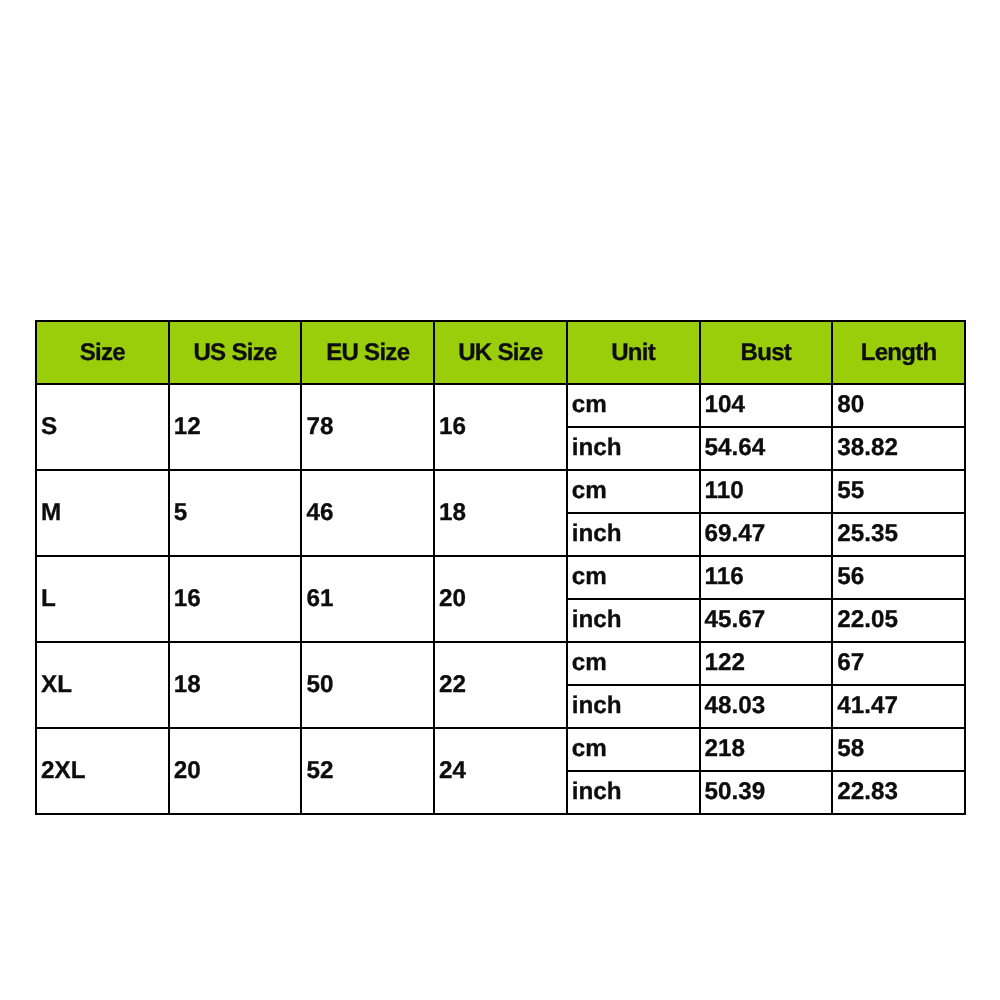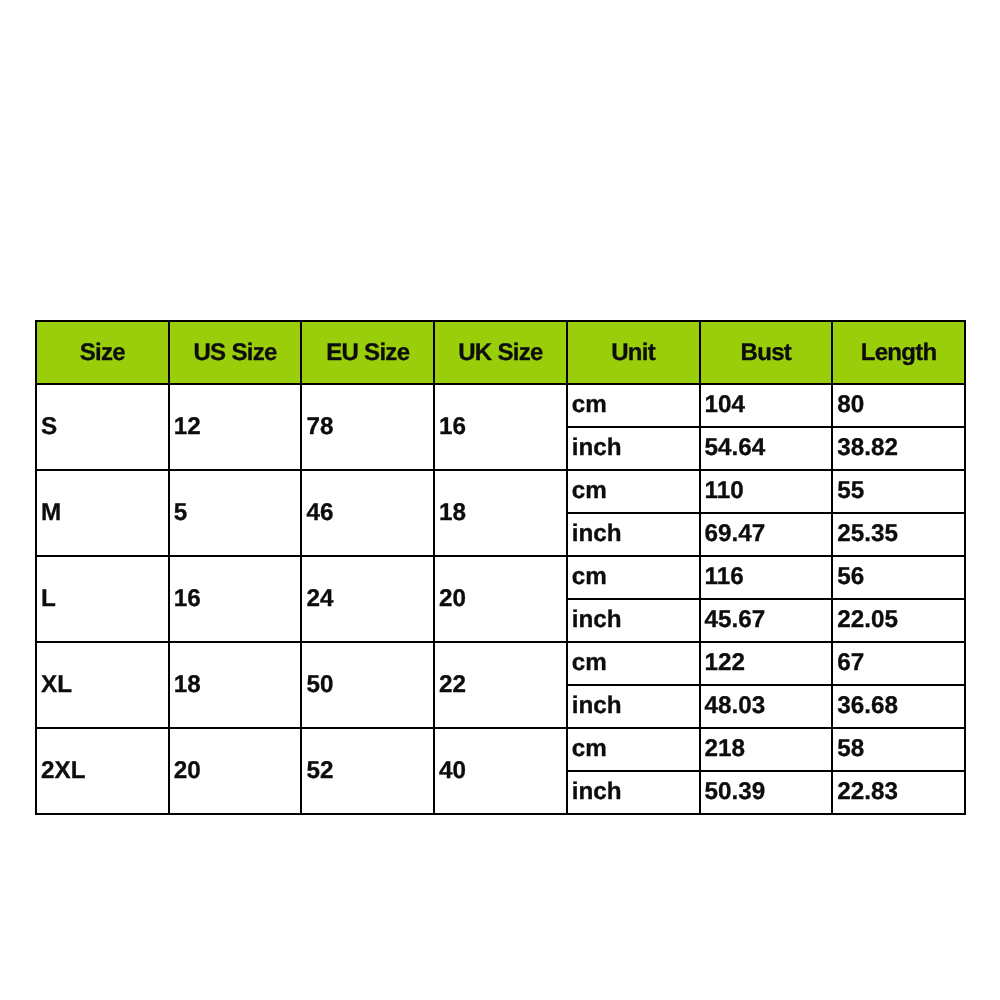--- a/index.html
+++ b/index.html
@@ -164,92 +164,92 @@
           </td>
       </tr>
       <tr>
         <td rowspan="2">
             <span class="tx">L</span>
           </td>
         <td rowspan="2">
             <span class="tx">16</span>
           </td>
         <td rowspan="2">
+            <span class="tx">61</span>
+          </td>
+        <td rowspan="2">
+            <span class="tx">20</span>
+          </td>
+        <td>
+            <span class="tx">cm</span>
+          </td>
+        <td>
+            <span class="tx">116</span>
+          </td>
+        <td>
+            <span class="tx">56</span>
+          </td>
+      </tr>
+      <tr>
+        <td>
+            <span class="tx">inch</span>
+          </td>
+        <td>
+            <span class="tx">45.67</span>
+          </td>
+        <td>
+            <span class="tx">22.05</span>
+          </td>
+      </tr>
+      <tr>
+        <td rowspan="2">
+            <span class="tx">XL</span>
+          </td>
+        <td rowspan="2">
+            <span class="tx">18</span>
+          </td>
+        <td rowspan="2">
+            <span class="tx">50</span>
+          </td>
+        <td rowspan="2">
+            <span class="tx">22</span>
+          </td>
+        <td>
+            <span class="tx">cm</span>
+          </td>
+        <td>
+            <span class="tx">122</span>
+          </td>
+        <td>
+            <span class="tx">67</span>
+          </td>
+      </tr>
+      <tr>
+        <td>
+            <span class="tx">inch</span>
+          </td>
+        <td>
+            <span class="tx">48.03</span>
+          </td>
+        <td>
+            <span class="tx">41.47</span>
+          </td>
+      </tr>
+      <tr>
+        <td rowspan="2">
+            <span class="tx">2XL</span>
+          </td>
+        <td rowspan="2">
+            <span class="tx">20</span>
+          </td>
+        <td rowspan="2">
+            <span class="tx">52</span>
+          </td>
+        <td rowspan="2">
             <span class="tx">24</span>
-          </td>
-        <td rowspan="2">
-            <span class="tx">20</span>
-          </td>
-        <td>
-            <span class="tx">cm</span>
-          </td>
-        <td>
-            <span class="tx">116</span>
-          </td>
-        <td>
-            <span class="tx">56</span>
-          </td>
-      </tr>
-      <tr>
-        <td>
-            <span class="tx">inch</span>
-          </td>
-        <td>
-            <span class="tx">45.67</span>
-          </td>
-        <td>
-            <span class="tx">22.05</span>
-          </td>
-      </tr>
-      <tr>
-        <td rowspan="2">
-            <span class="tx">XL</span>
-          </td>
-        <td rowspan="2">
-            <span class="tx">18</span>
-          </td>
-        <td rowspan="2">
-            <span class="tx">50</span>
-          </td>
-        <td rowspan="2">
-            <span class="tx">22</span>
-          </td>
-        <td>
-            <span class="tx">cm</span>
-          </td>
-        <td>
-            <span class="tx">122</span>
-          </td>
-        <td>
-            <span class="tx">67</span>
-          </td>
-      </tr>
-      <tr>
-        <td>
-            <span class="tx">inch</span>
-          </td>
-        <td>
-            <span class="tx">48.03</span>
-          </td>
-        <td>
-            <span class="tx">36.68</span>
-          </td>
-      </tr>
-      <tr>
-        <td rowspan="2">
-            <span class="tx">2XL</span>
-          </td>
-        <td rowspan="2">
-            <span class="tx">20</span>
-          </td>
-        <td rowspan="2">
-            <span class="tx">52</span>
-          </td>
-        <td rowspan="2">
-            <span class="tx">40</span>
           </td>
         <td>
             <span class="tx">cm</span>
           </td>
         <td>
             <span class="tx">218</span>
           </td>
         <td>
             <span class="tx">58</span>
           </td>

